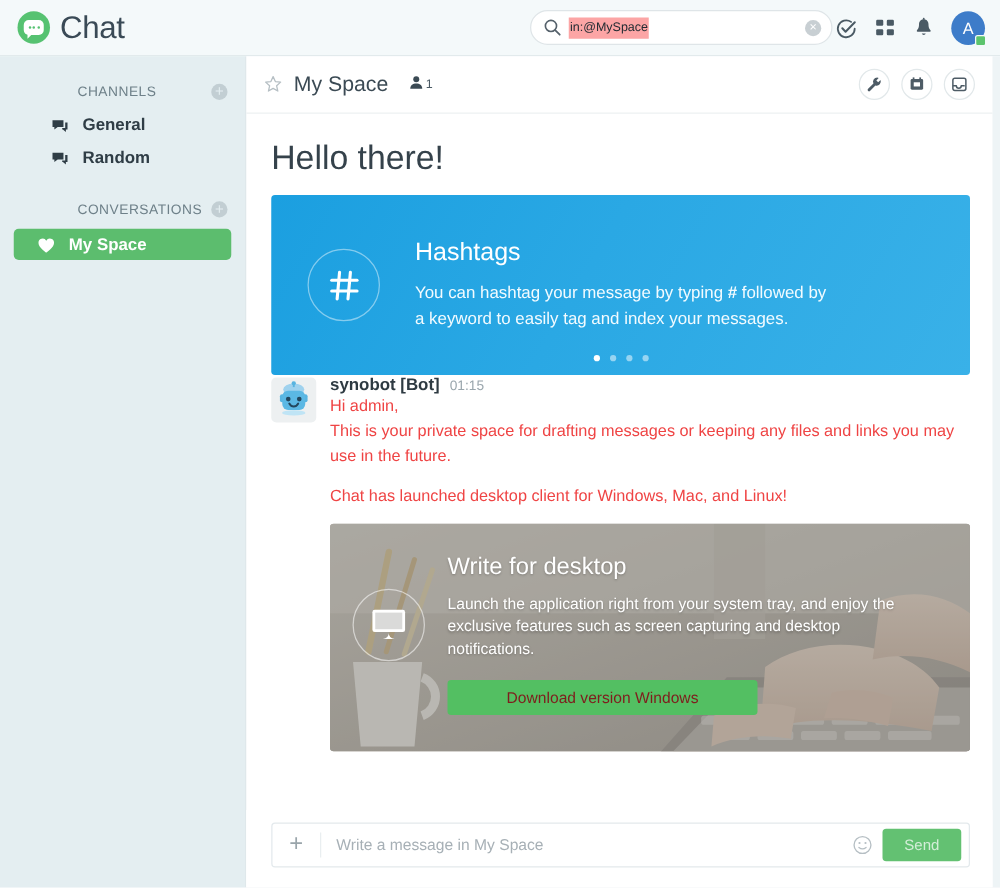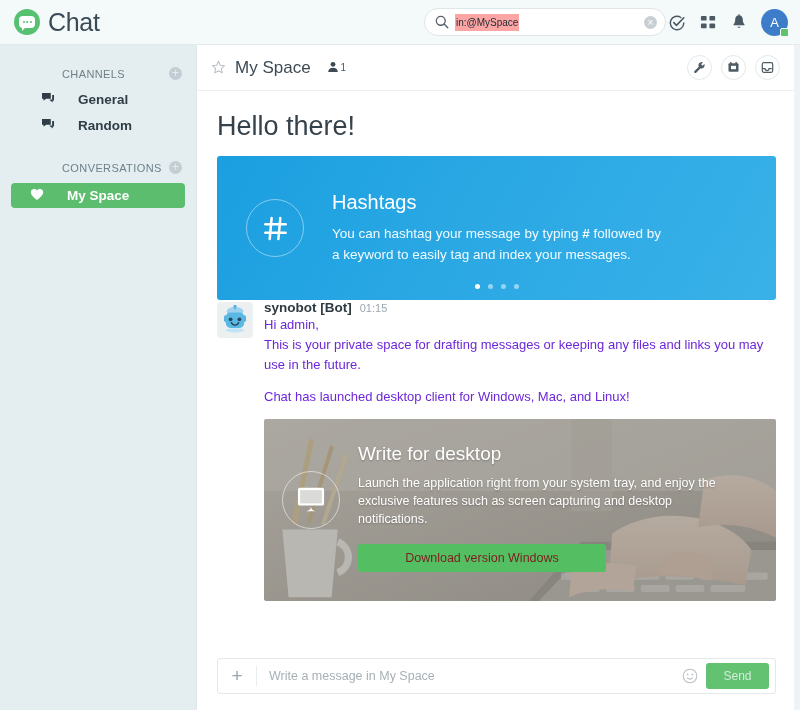--- a/index.html
+++ b/index.html
@@ -166,22 +166,22 @@
     border-radius: 50%;
     background: #c2ced3;
     color: #e4eef1;
     font-size: 12px;
     line-height: 11px;
     text-align: center;
     display: flex; align-items: center; justify-content: center;
   }
   .side-item {
     display: flex;
-    align-items: flex-start;
-    gap: 22px;
+    align-items: flex-end;
+    gap: 10px;
     padding: 5px 10px 5px 30px;
     margin: 1px 11px;
     border-radius: 4px;
     font-size: 13.5px;
     color: #2f3d46;
     font-weight: bold;
   }
   .side-item.active {
     background: #5cbd6e;
     color: #fff;
@@ -320,21 +320,21 @@
     flex: 0 0 36px;
     display: flex; align-items: center; justify-content: center;
     margin-top: 2px;
   }
   .msg-body { flex: 1; min-width: 0; }
   .msg-head { display: flex; align-items: baseline; gap: 8px; }
   .msg-author { font-size: 13.5px; color: #2e3a42; font-weight: bold; }
   .msg-time { font-size: 11px; color: #9aa6ad; }
   .msg-line {
     font-size: 13px;
-    color: #6d28d9;
+    color: #ef4444;
     line-height: 20px;
   }
   .msg-gap { height: 12px; }
 
   
   .promo {
     margin-top: 12px;
     height: 182px;
     border-radius: 3px;
     position: relative;

